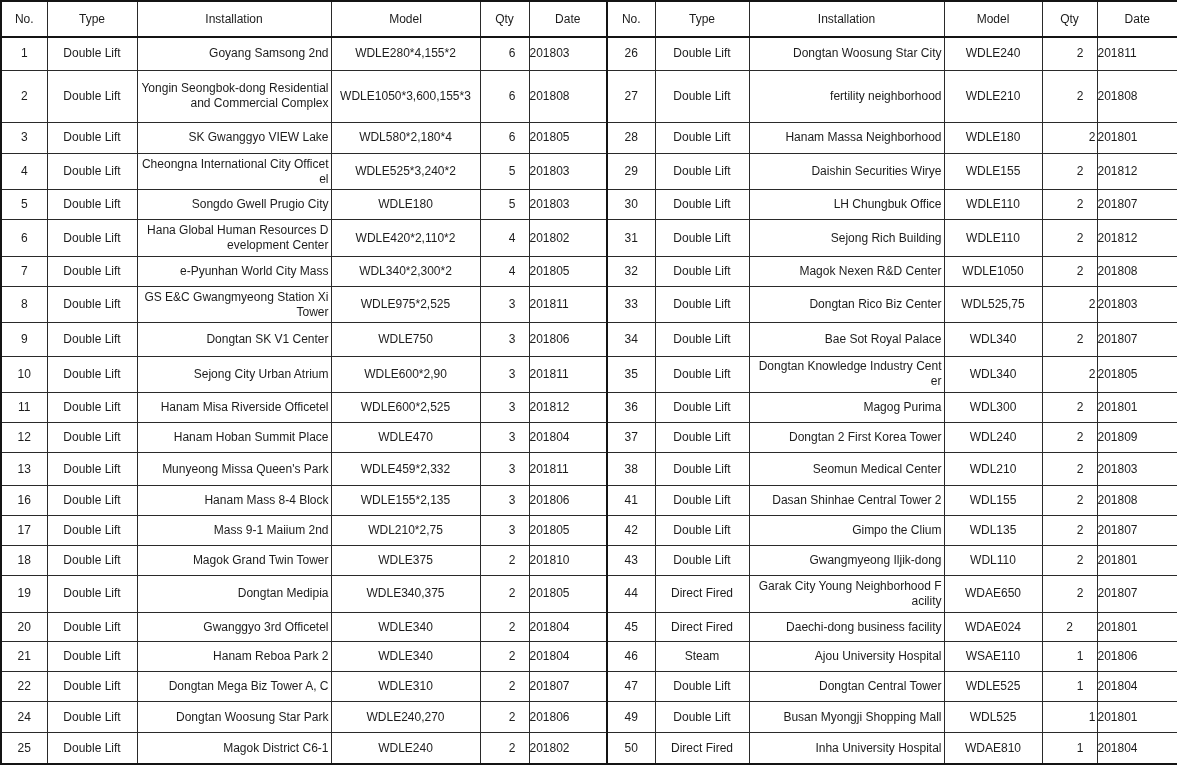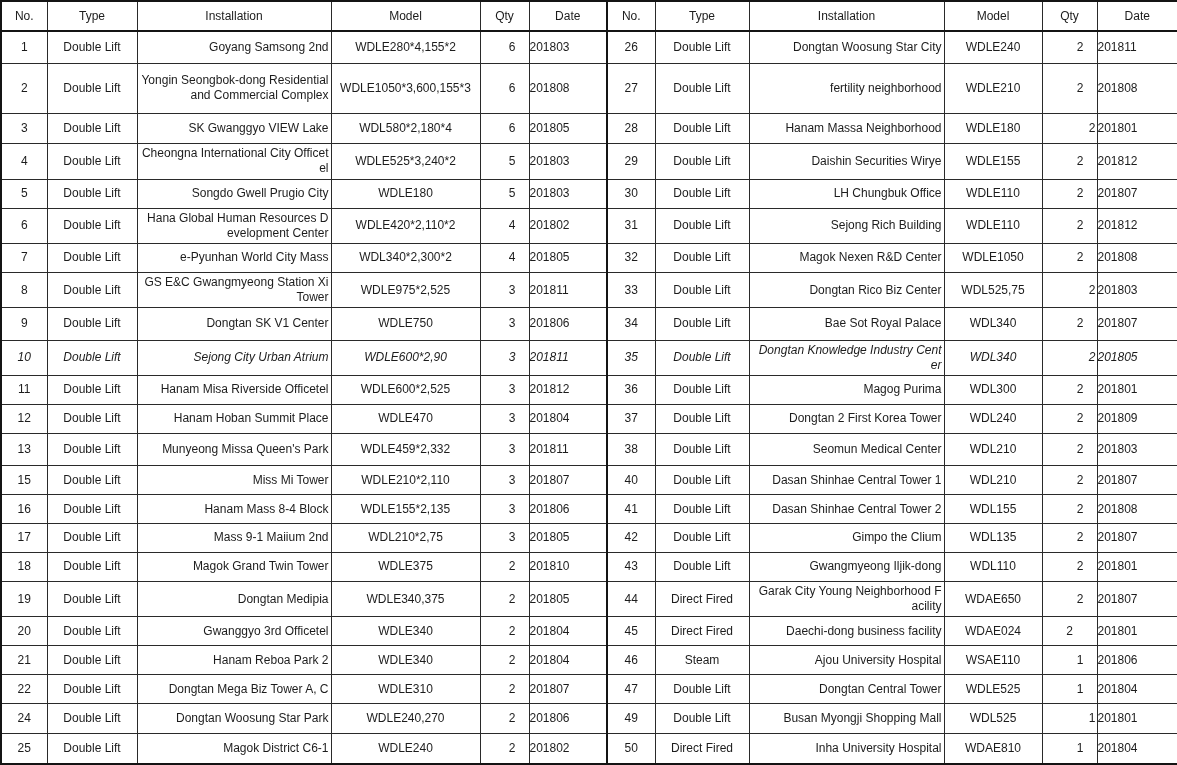--- a/index.html
+++ b/index.html
@@ -16,21 +16,21 @@
     border: 2px solid #141414;
     font-size: 12px;
     color: #1c1c1c;
   }
   th, td {
     border: 1px solid #2a2a2a;
     vertical-align: middle;
     overflow: hidden;
     line-height: 1.25;
   }
-  thead tr { height: 30px; }
+  thead tr { height: 36px; }
   thead th {
     font-weight: normal;
     text-align: center;
     border-bottom: 2px solid #141414;
     background: #ffffff;
   }
   
   .half-divider { border-left: 2px solid #141414 !important; }
 
   td.c-no   { text-align: center; }
@@ -200,21 +200,21 @@
         <td class="c-model">WDLE750</td>
         <td class="c-qty">3</td>
         <td class="c-date">201806</td>
         <td class="c-no half-divider">34</td>
         <td class="c-type">Double Lift</td>
         <td class="c-installation">Bae Sot Royal Palace</td>
         <td class="c-model">WDL340</td>
         <td class="c-qty">2</td>
         <td class="c-date">201807</td>
       </tr>
-      <tr style="height: 30px; font-style: italic;">
+      <tr style="height: 30px;">
         <td class="c-no">10</td>
         <td class="c-type">Double Lift</td>
         <td class="c-installation">Sejong City Urban Atrium</td>
         <td class="c-model">WDLE600*2,90</td>
         <td class="c-qty">3</td>
         <td class="c-date">201811</td>
         <td class="c-no half-divider">35</td>
         <td class="c-type">Double Lift</td>
         <td class="c-installation">Dongtan Knowledge Industry Center</td>
         <td class="c-model">WDL340</td>
@@ -255,34 +255,20 @@
         <td class="c-installation">Munyeong Missa Queen's Park</td>
         <td class="c-model">WDLE459*2,332</td>
         <td class="c-qty">3</td>
         <td class="c-date">201811</td>
         <td class="c-no half-divider">38</td>
         <td class="c-type">Double Lift</td>
         <td class="c-installation">Seomun Medical Center</td>
         <td class="c-model">WDL210</td>
         <td class="c-qty">2</td>
         <td class="c-date">201803</td>
-      </tr>
-      <tr style="height: 27px;">
-        <td class="c-no">15</td>
-        <td class="c-type">Double Lift</td>
-        <td class="c-installation">Miss Mi Tower</td>
-        <td class="c-model">WDLE210*2,110</td>
-        <td class="c-qty">3</td>
-        <td class="c-date">201807</td>
-        <td class="c-no half-divider">40</td>
-        <td class="c-type">Double Lift</td>
-        <td class="c-installation">Dasan Shinhae Central Tower 1</td>
-        <td class="c-model">WDL210</td>
-        <td class="c-qty">2</td>
-        <td class="c-date">201807</td>
       </tr>
       <tr style="height: 27px;">
         <td class="c-no">16</td>
         <td class="c-type">Double Lift</td>
         <td class="c-installation">Hanam Mass 8-4 Block</td>
         <td class="c-model">WDLE155*2,135</td>
         <td class="c-qty">3</td>
         <td class="c-date">201806</td>
         <td class="c-no half-divider">41</td>
         <td class="c-type">Double Lift</td>

